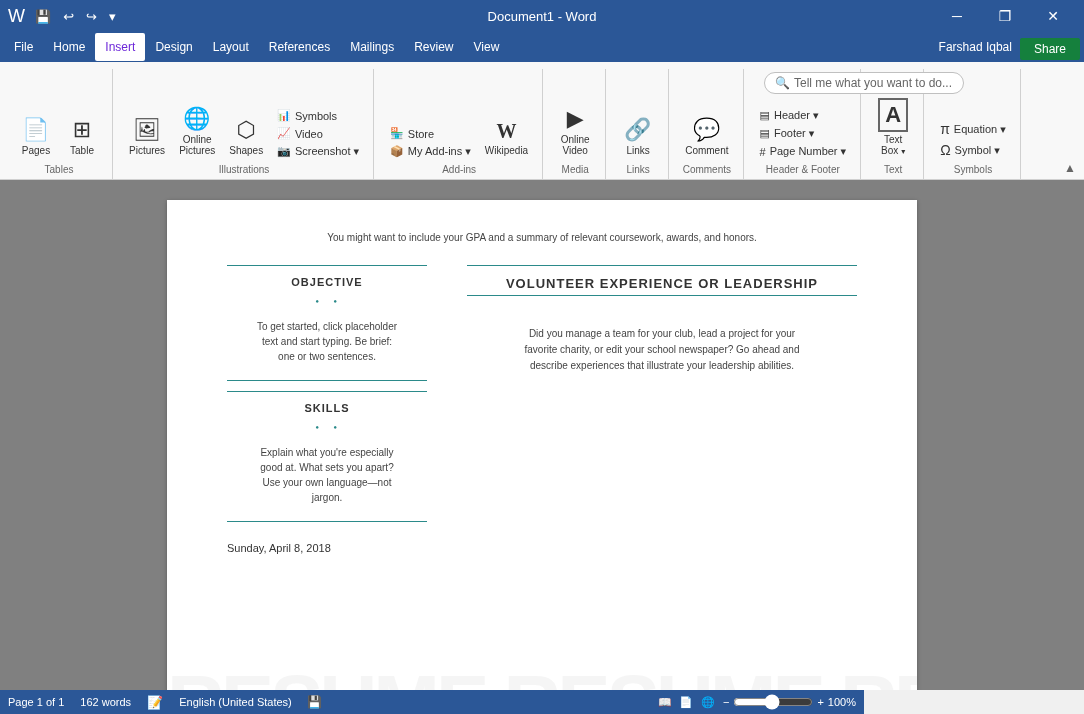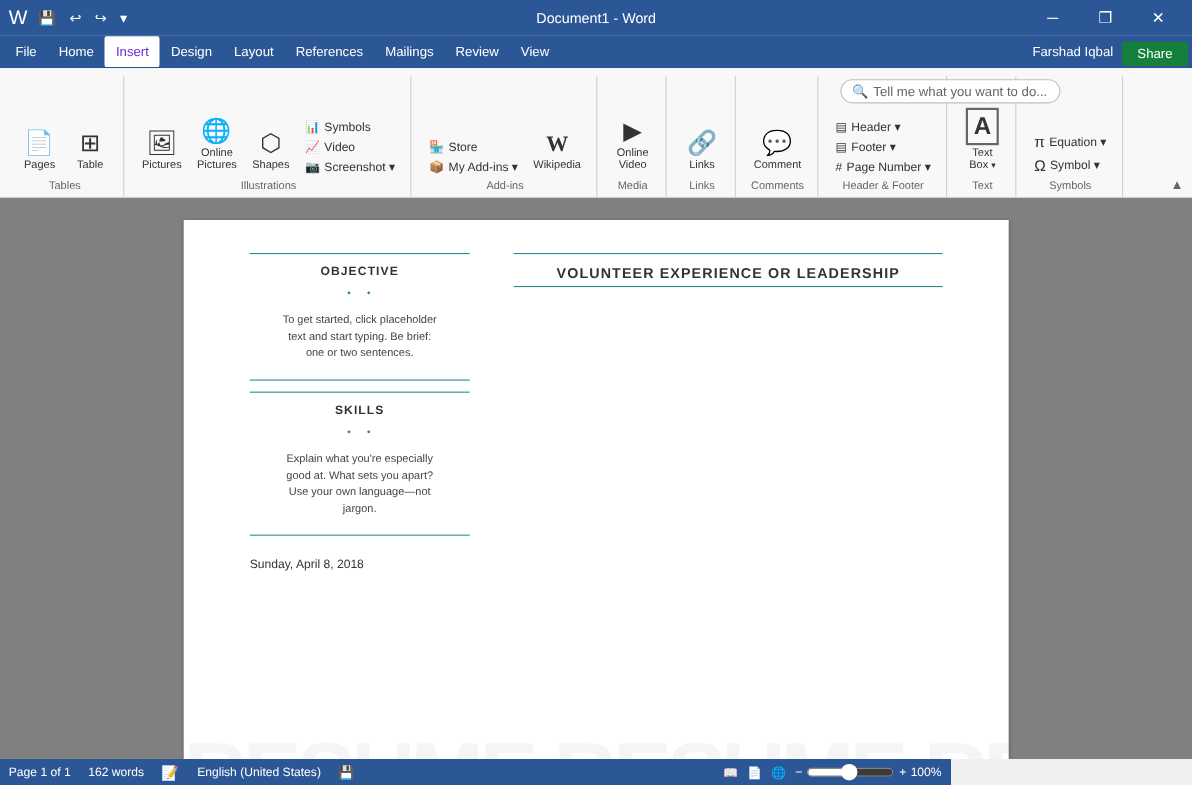--- a/index.html
+++ b/index.html
@@ -410,20 +410,22 @@
     <span>🔍</span>
     <span>Tell me what you want to do...</span>
   </div>
 
   <div class="ribbon-collapse">▲</div>
 </div>
 
 <div class="doc-area">
   <div class="page">
 
+    <div class="top-text">You might want to include your GPA and a summary of relevant
+coursework, awards, and honors.</div>
 
     <div class="doc-content">
 
       <div class="left-col">
 
         <hr class="section-line">
         <div class="section-title">OBJECTIVE</div>
         <div class="section-dots">・・</div>
         <div class="section-text">To get started, click placeholder<br>text and start typing. Be brief:<br>one or two sentences.</div>
         <hr class="section-line" style="margin-top:16px;">
@@ -438,20 +440,21 @@
 
         <div class="date-text">Sunday, April 8, 2018</div>
       </div>
 
       <div class="right-col">
 
         <hr class="section-line">
         <div class="right-section-title">VOLUNTEER EXPERIENCE OR LEADERSHIP</div>
         <hr class="section-line">
         <div style="height:20px;"></div>
+        <div class="right-section-text">Did you manage a team for your club, lead a project for your<br>favorite charity, or edit your school newspaper? Go ahead and<br>describe experiences that illustrate your leadership abilities.</div>
       </div>
     </div>
 
     <div class="watermark">RESUME RESUME RESUME</div>
   </div>
 </div>
 
 <div class="status-bar">
   <span>Page 1 of 1</span>
   <span>162 words</span>

